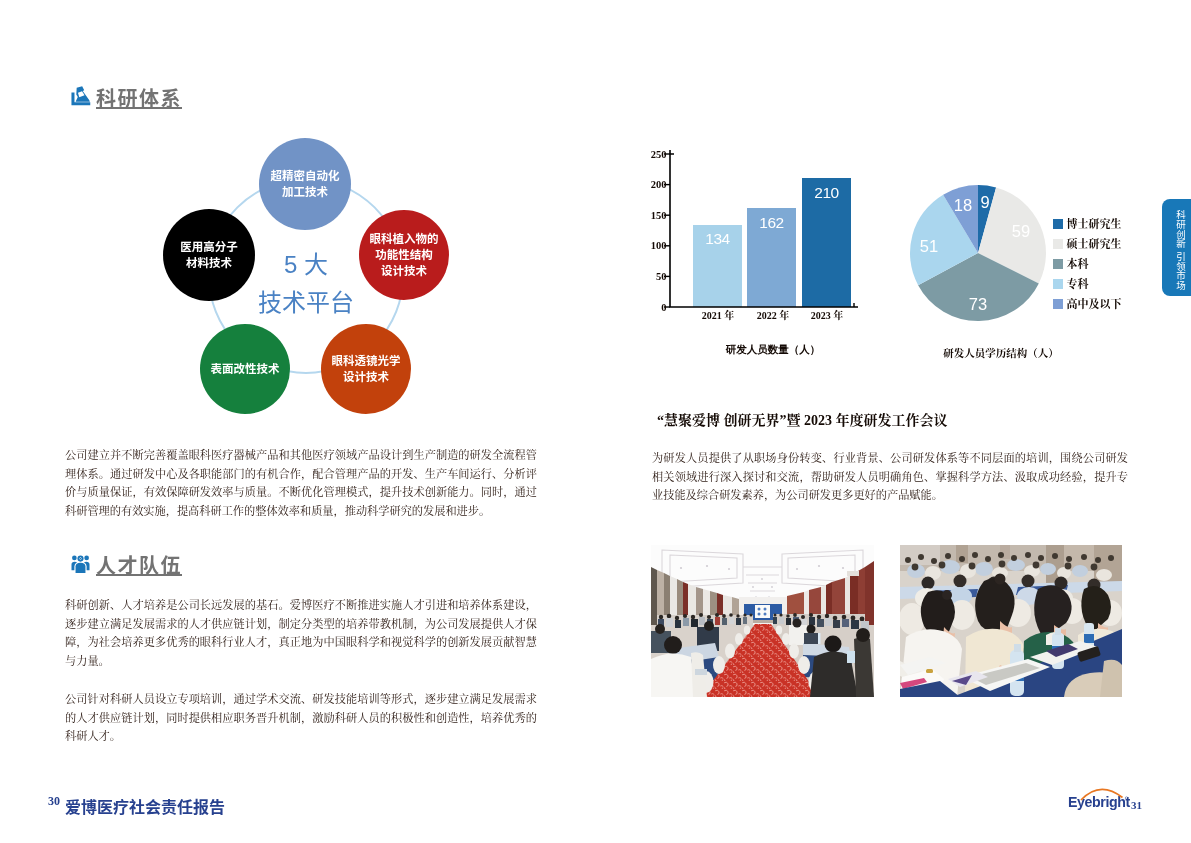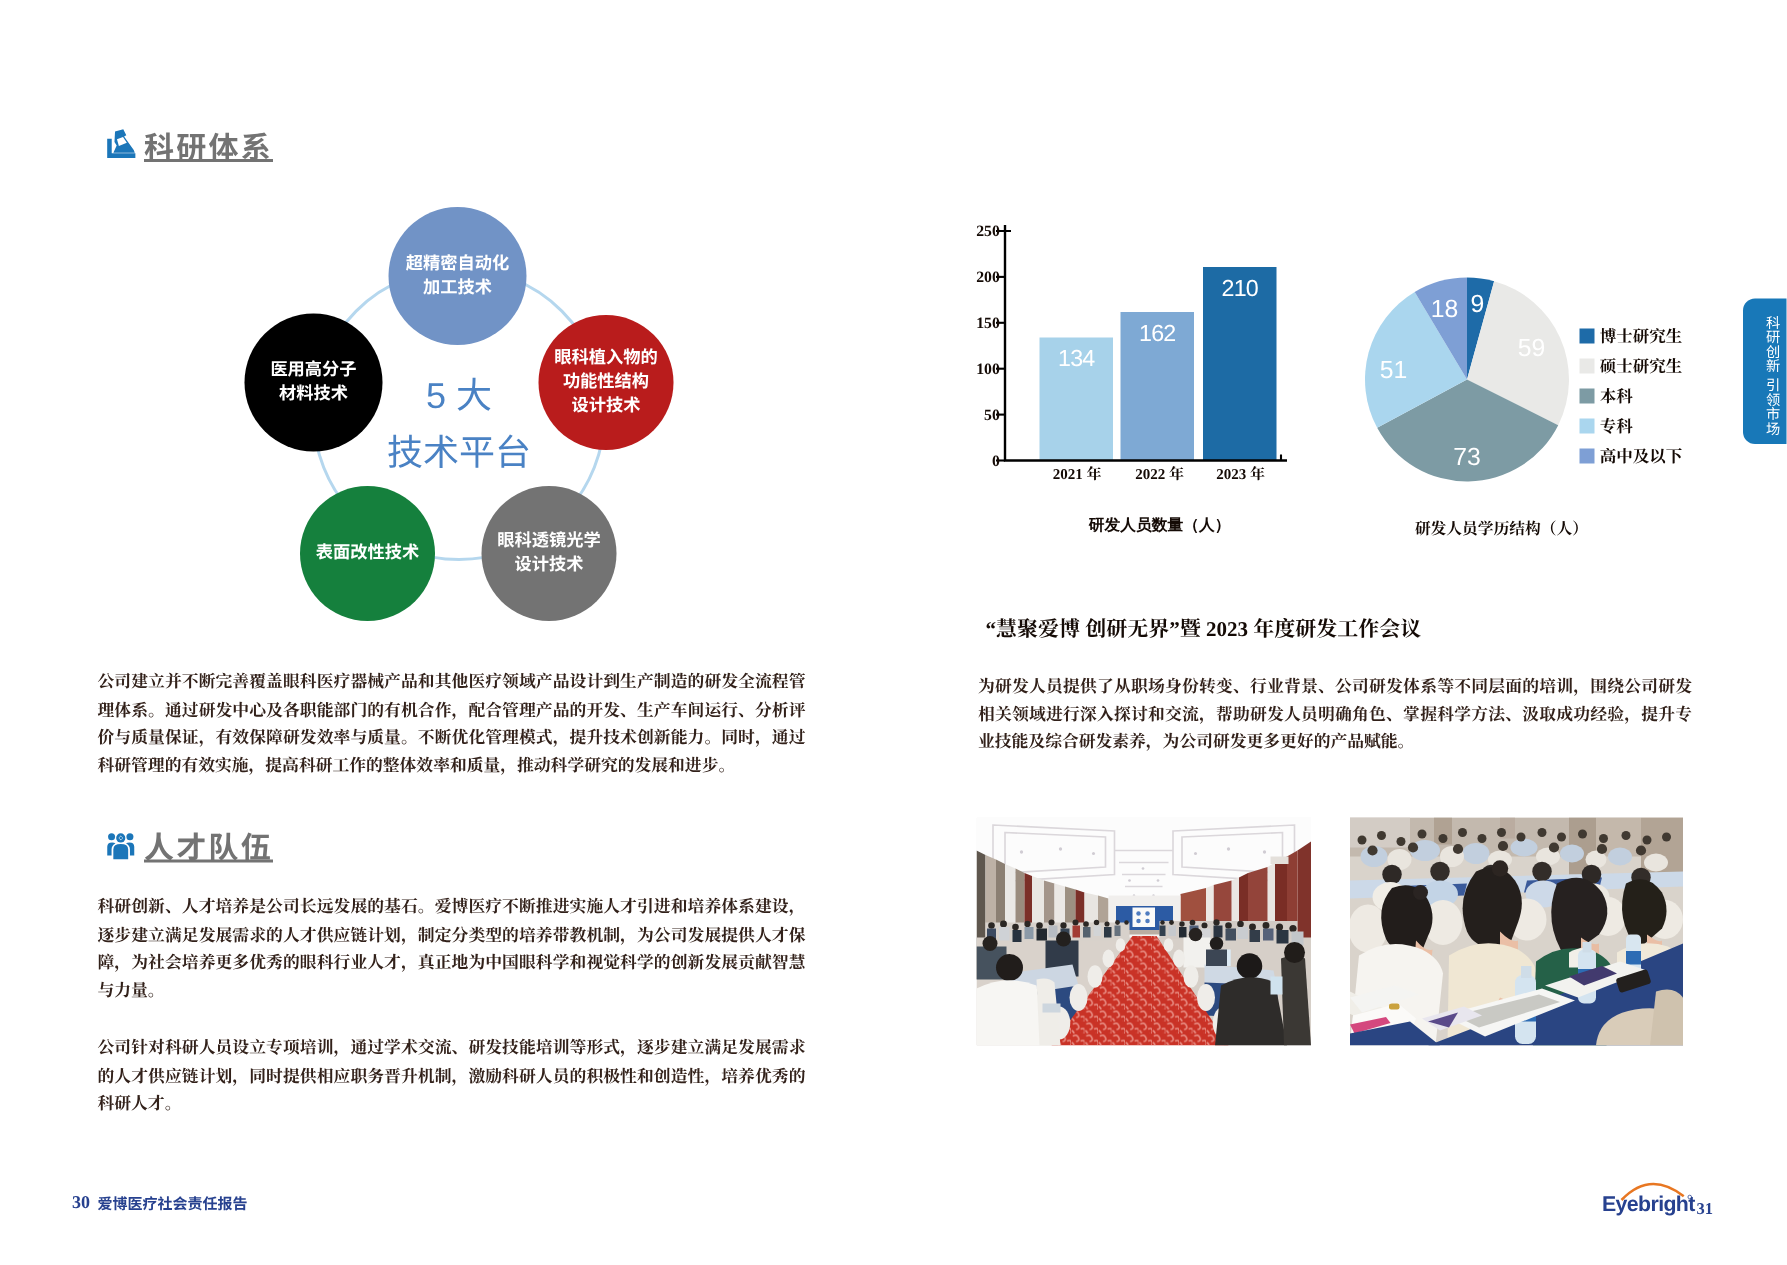--- a/index.html
+++ b/index.html
@@ -1,20 +1,20 @@
 <!DOCTYPE html>
 <html lang="zh"><head>
 <meta charset="utf-8">
 <style>
 html,body{margin:0;padding:0;}
 body{width:1191px;height:843px;position:relative;background:#ffffff;overflow:hidden;
   font-family:"Liberation Sans",sans-serif;}
 .abs{position:absolute;}
 .h1{font-family:"Liberation Sans","Noto Sans CJK SC",sans-serif;font-weight:bold;color:#737373;font-size:20px;line-height:26px;letter-spacing:1.5px;text-decoration:underline;}
-.body-txt{font-family:"Liberation Serif","Noto Serif CJK SC",serif;font-weight:bold;color:#32211a;font-size:11.2px;line-height:18.6px;text-align:justify;}
+.body-txt{font-family:"Liberation Serif","Noto Serif CJK SC",serif;font-weight:normal;color:#32211a;font-size:11.2px;line-height:18.6px;text-align:justify;}
 .circle{position:absolute;border-radius:50%;display:flex;align-items:center;justify-content:center;text-align:center;color:#fff;font-weight:bold;font-size:11.5px;line-height:16px;font-family:"Liberation Sans","Noto Sans CJK SC",sans-serif;}
 .sertxt{font-family:"Liberation Serif","Noto Serif CJK SC",serif;font-weight:bold;fill:#140a05;}
 </style>
 </head>
 <body>
 
 <svg class="abs" style="left:71px;top:86px;" width="22" height="22" viewBox="0 0 24 24">
   <g fill="#1b76b9">
     <path d="M0.5 7 H3.8 V17.6 H21 V21 H0.5 Z"></path>
     <path d="M6.2 1.8 L12.2 0.2 L14.4 4.6 L12.8 5.4 L19.8 15.2 L20.6 17.2 L5 17.2 L7.4 12 L5.8 9.4 Z"></path>
@@ -23,21 +23,21 @@
 </svg>
 <div class="abs h1" style="left:96px;top:85.5px;">科研体系</div>
 
 <svg class="abs" style="left:150px;top:130px;" width="320" height="300" viewBox="0 0 320 300">
   <circle cx="156" cy="146" r="97" fill="none" stroke="#b5d7ee" stroke-width="2"></circle>
 </svg>
 <div class="circle" style="left:259px;top:138px;width:92px;height:92px;background:#7193c6;">超精密自动化<br>加工技术</div>
 <div class="circle" style="left:359px;top:210px;width:90px;height:90px;background:#b91c1c;">眼科植入物的<br>功能性结构<br>设计技术</div>
 <div class="circle" style="left:163px;top:209px;width:92px;height:92px;background:#000000;">医用高分子<br>材料技术</div>
 <div class="circle" style="left:200px;top:324px;width:90px;height:90px;background:#15803d;">表面改性技术</div>
-<div class="circle" style="left:321px;top:324px;width:90px;height:90px;background:#737373;">眼科透镜光学<br>设计技术</div>
+<div class="circle" style="left:321px;top:324px;width:90px;height:90px;background:#c2410c;">眼科透镜光学<br>设计技术</div>
 <div class="abs" style="left:216px;top:246px;width:180px;text-align:center;color:#4a82c4;font-size:24px;line-height:38px;font-family:'Liberation Sans','Noto Sans CJK SC',sans-serif;">5 大<br>技术平台</div>
 
 <svg class="abs" style="left:640px;top:140px;" width="260" height="225" viewBox="0 0 260 225">
 
   <rect x="53" y="85" width="49" height="82" fill="#a7d2ea"></rect>
   <rect x="107" y="68" width="49" height="99" fill="#7ea9d4"></rect>
   <rect x="162" y="38" width="49" height="129" fill="#1d6ba5"></rect>
 
   <path d="M30 10 L30 167 L218 167" fill="none" stroke="#000" stroke-width="1.6"></path>
   <path d="M30 14 L34 14 M214 167 L214 163" stroke="#000" stroke-width="1.4"></path>
@@ -427,20 +427,20 @@
   <rect x="178" y="104" width="22" height="10" rx="2" fill="#23201e" transform="rotate(-18 189 109)"></rect>
 
   <path d="M164 152 q2 -20 26 -24 q26 -4 32 12 l0 12 Z" fill="#d9ccb9"></path>
   <path d="M204 116 q12 -4 18 4 l0 32 -22 0 Z" fill="#cfc2ae"></path>
 </svg>
 
 <div class="abs" style="left:1162px;top:199px;width:29px;height:97px;background:#1878b8;border-radius:8px 0 0 8px;"></div>
 <div class="abs" style="left:1166px;top:207px;width:21px;height:86px;color:#fff;font-size:9.5px;writing-mode:vertical-rl;text-align:center;letter-spacing:0.2px;font-family:'Liberation Sans','Noto Sans CJK SC',sans-serif;">科研创新&nbsp;引领市场</div>
 
 <div class="abs" style="left:48px;top:796px;font-family:'Liberation Serif','Noto Serif CJK SC',serif;font-weight:bold;font-size:12px;line-height:11px;color:#27418f;">30</div>
-<div class="abs" style="left:65px;top:794px;font-family:'Liberation Sans','Noto Sans CJK SC',sans-serif;font-weight:bold;font-size:10px;color:#27418f;letter-spacing:0;">爱博医疗社会责任报告</div>
+<div class="abs" style="left:65px;top:794px;font-family:'Liberation Sans','Noto Sans CJK SC',sans-serif;font-weight:bold;font-size:16px;color:#27418f;letter-spacing:0;">爱博医疗社会责任报告</div>
 
 <svg class="abs" style="left:1060px;top:783px;" width="95" height="32" viewBox="0 0 95 32">
   <text x="8" y="24" font-family="Liberation Sans,sans-serif" font-weight="bold" font-size="14.2" fill="#27418f" letter-spacing="-0.4">Eyebright</text>
   <circle cx="66.5" cy="15" r="1.2" fill="none" stroke="#27418f" stroke-width="0.5"></circle>
   <path d="M21 17 Q40 -3 62.5 14.5" fill="none" stroke="#e87722" stroke-width="1.7"></path>
   <text x="71" y="26" font-family="Liberation Serif,Noto Serif CJK SC,serif" font-weight="bold" font-size="11" fill="#27418f">31</text>
 </svg>
 
 </body></html>

